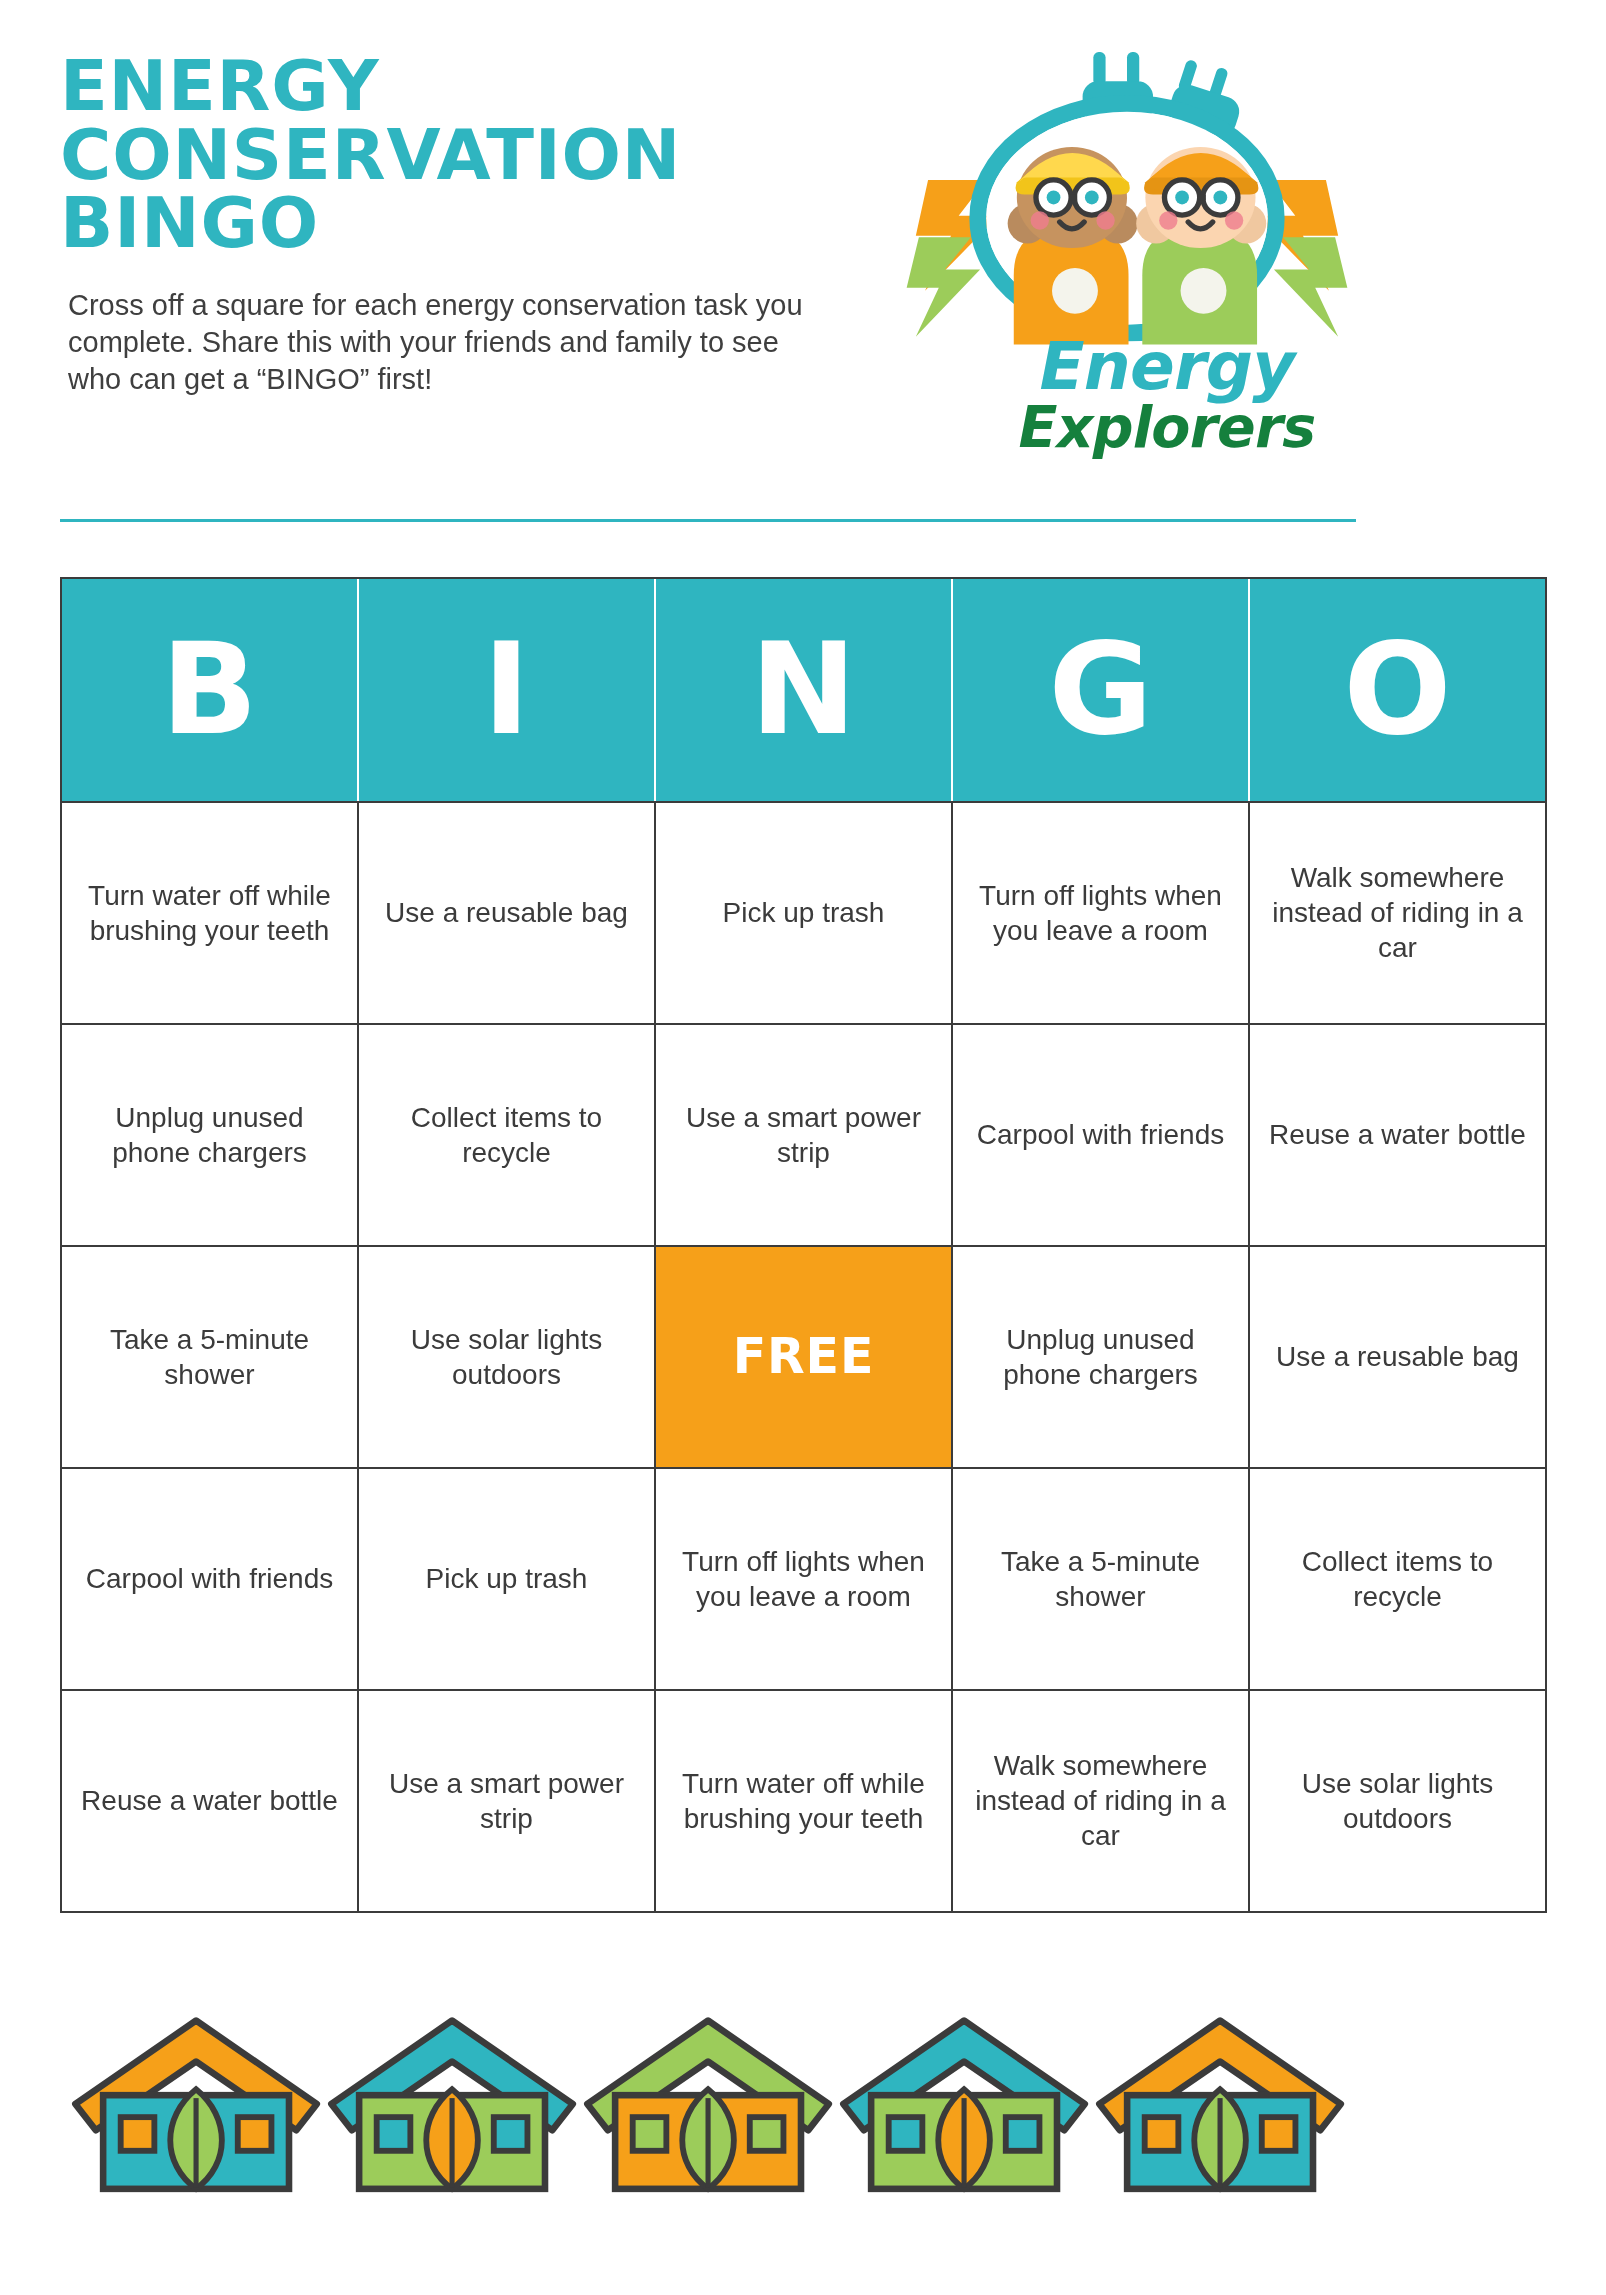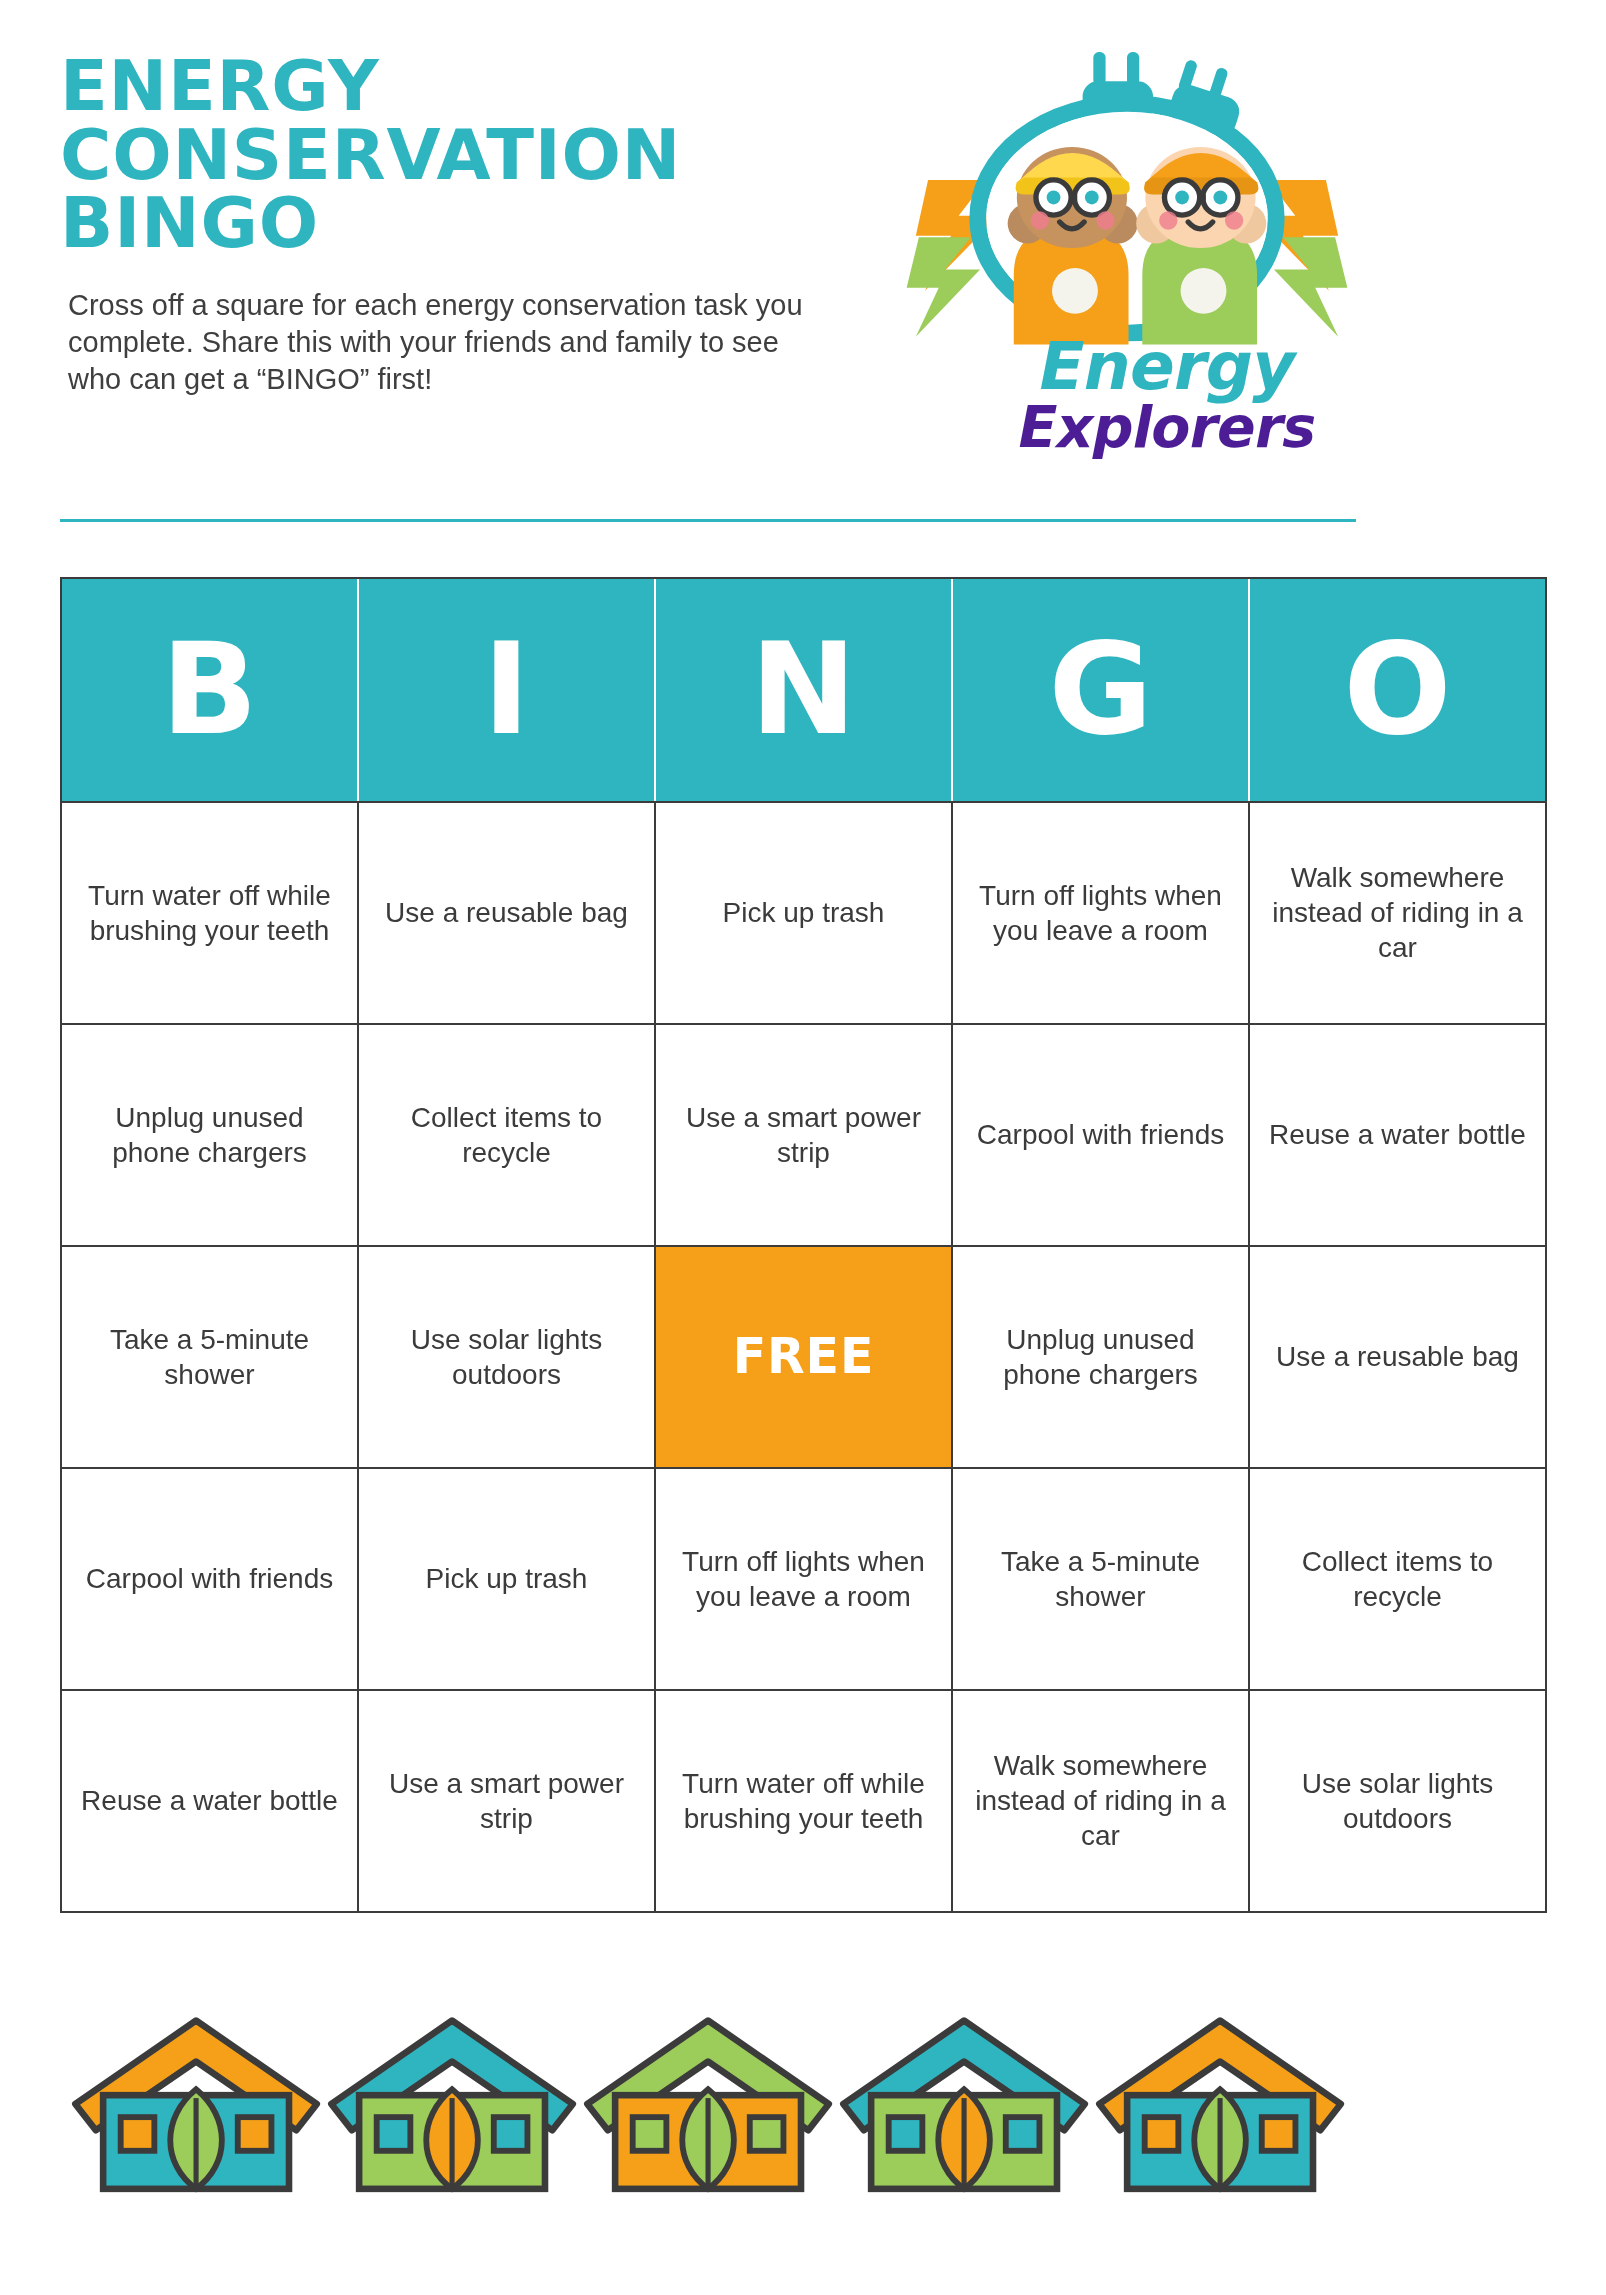--- a/index.html
+++ b/index.html
@@ -81,21 +81,21 @@
     font-size: 66px;
     color: #2fb5c0;
     line-height: 0.9;
     letter-spacing: -0.8px;
   }
   .word-explorers {
     font-family: "DejaVu Sans", sans-serif;
     font-weight: bold;
     font-style: italic;
     font-size: 57px;
-    color: #4c1d95;
+    color: #15803d;
     line-height: 1.0;
     letter-spacing: -0.8px;
     margin-top: 3.1px;
   }
 
   .divider {
     border: none;
     border-top: 3.8px solid #2fb5c0;
     margin: 13.8px 0 55px 0;
   }

